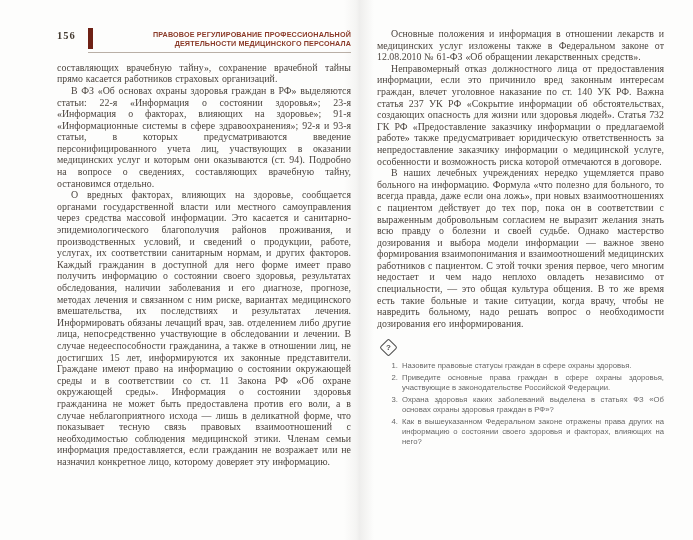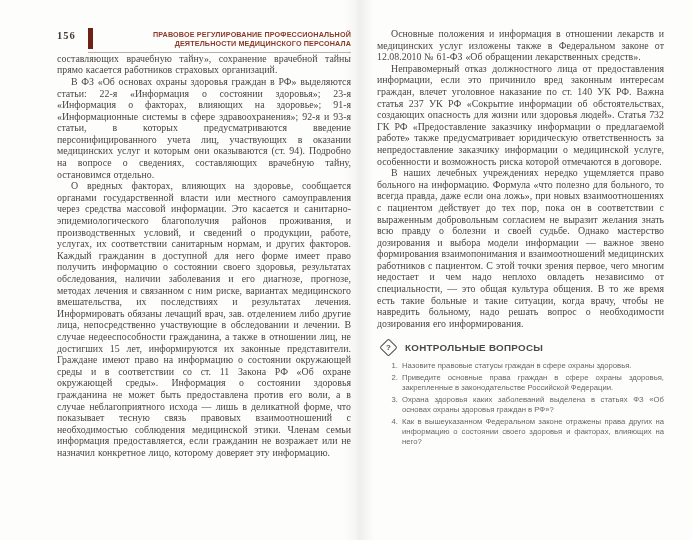--- a/index.html
+++ b/index.html
@@ -19,21 +19,21 @@
       rgba(0,0,0,0) 0%, rgba(90,85,80,0.05) 40%,
       rgba(90,85,80,0.09) 52%, rgba(0,0,0,0) 100%);
     pointer-events: none;
   }
 
   .page { position: absolute; top: 28px; }
   .page-left  { left: 57px;  width: 294px; }
   .page-right { left: 377px; width: 287px; }
 
   
-  .running-head { display: flex; align-items: stretch; }
+  .running-head { display: flex; align-items: stretch; margin-bottom: 9px; }
   .pagenum {
     font: bold 10.5px "Liberation Serif", serif;
     color: #42392f; letter-spacing: 1px; padding-top: 2px;
   }
   .page-left  .pagenum { margin-right: 12px; }
   .page-right .pagenum { margin-left: 10px; }
   .head-block {
     flex: 1; display: flex; align-items: stretch;
     border-bottom: 1px solid #b9afa6; padding-bottom: 3px;
   }
@@ -115,25 +115,24 @@
       <p class="ind">Основные положения и информация в отношении лекарств и медицинских услуг изложены также в Федеральном законе от 12.08.2010 № 61-ФЗ «Об обращении лекарственных средств».</p>
       <p class="ind">Неправомерный отказ должностного лица от предоставления информации, если это причинило вред законным интересам граждан, влечет уголовное наказание по ст. 140 УК РФ. Важна статья 237 УК РФ «Сокрытие информации об обстоятельствах, создающих опасность для жизни или здоровья людей». Статья 732 ГК РФ «Предоставление заказчику информации о предлагаемой работе» также предусматривает юридическую ответственность за непредоставление заказчику информации о медицинской услуге, особенности и возможность риска которой отмечаются в договоре.</p>
       <p class="ind">В наших лечебных учреждениях нередко ущемляется право больного на информацию. Формула «что полезно для больного, то всегда правда, даже если она ложь», при новых взаимоотношениях с пациентом действует до тех пор, пока он в соответствии с выраженным добровольным согласием не выразит желания знать всю правду о болезни и своей судьбе. Однако мастерство дозирования и выбора модели информации — важное звено формирования взаимопонимания и взаимоотношений медицинских работников с пациентом. С этой точки зрения первое, чего многим недостает и чем надо неплохо овладеть независимо от специальности, — это общая культура общения. В то же время есть такие больные и такие ситуации, когда врачу, чтобы не навредить больному, надо решать вопрос о необходимости дозирования его информирования.</p>
     </div>
 
     <div class="questions">
       <div class="q-head">
         <div class="q-icon">
           <span>?</span>
         </div>
-        <div class="q-title">КОНТРОЛЬНЫЕ ВОПРОСЫ</div>
       </div>
       <ol class="q-list">
         <li>Назовите правовые статусы граждан в сфере охраны здоровья.</li>
-        <li>Приведите основные права граждан в сфере охраны здоровья, закрепленные в законодательстве Российской Федерации.</li>
+        <li>Приведите основные права граждан в сфере охраны здоровья, участвующие в законодательстве Российской Федерации.</li>
         <li>Охрана здоровья каких заболеваний выделена в статьях ФЗ «Об основах охраны здоровья граждан в РФ»?</li>
         <li>Как в вышеуказанном Федеральном законе отражены права других на информацию о состоянии своего здоровья и факторах, влияющих на него?</li>
       </ol>
     </div>
   </div>
 
   <div class="gutter"></div>
 </div>
 
 </body></html>

